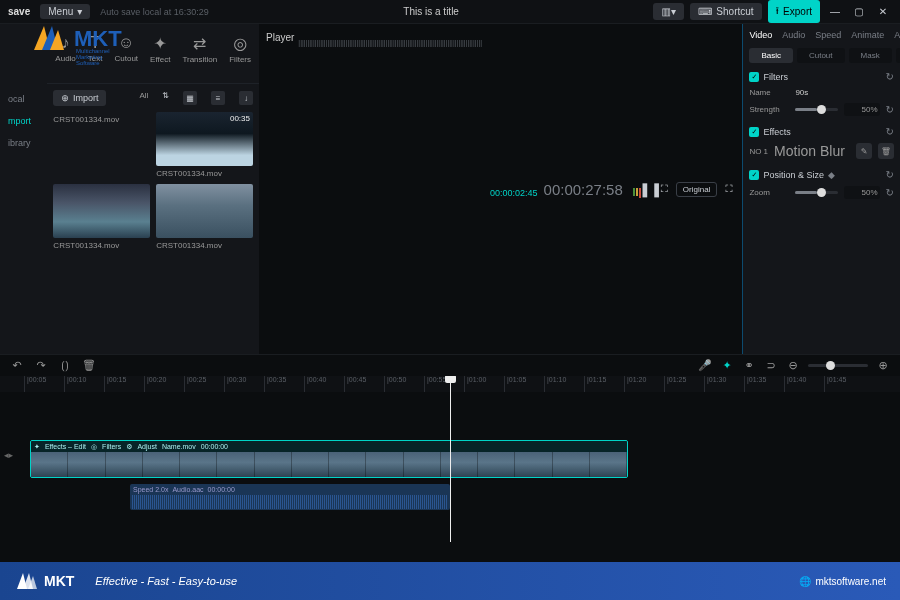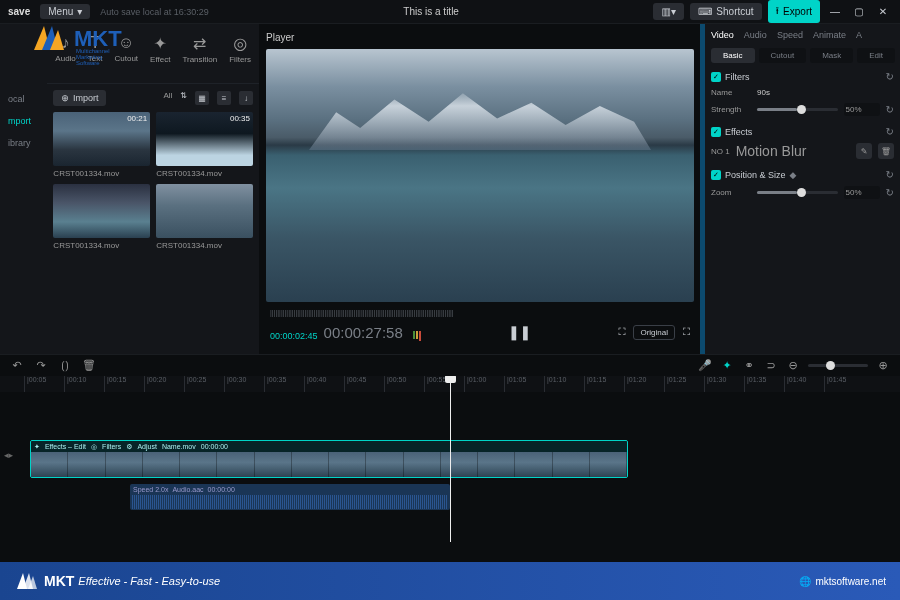--- a/index.html
+++ b/index.html
@@ -22,63 +22,63 @@
 .left-content{flex:1;display:flex;flex-direction:column}
 .media-tabs{height:60px;display:flex;gap:4px;padding:4px;border-bottom:1px solid #1e2228}
 .media-tab{padding:6px 4px;text-align:center;cursor:pointer;font-size:8px;color:#999}
 .media-tab .ico{display:block;font-size:16px;margin-bottom:2px}
 .lib-nav{width:48px;padding:8px 0}
 .lib-item{padding:6px 8px;color:#7a7f87;cursor:pointer;font-size:9px}
 .lib-item.active{color:#00d4c8}
 .media-main{flex:1;padding:6px}
 .media-toolbar{display:flex;justify-content:space-between;align-items:center;margin-bottom:6px}
 .import-btn{background:#2a2d33;padding:3px 8px;border-radius:3px;display:flex;align-items:center;gap:4px;cursor:pointer;font-size:9px}
-.view-icons{display:flex;gap:8px}
+.view-icons{display:flex;gap:14px}
 .vi{width:14px;height:14px;background:#2a2d33;border-radius:2px;cursor:pointer;display:flex;align-items:center;justify-content:center;font-size:8px}
 .media-grid{display:grid;grid-template-columns:1fr 1fr;gap:6px}
 .clip{cursor:pointer}
 .thumb{width:100%;height:54px;background:linear-gradient(180deg,#4a6278 0%,#5b7589 35%,#2a3540 70%,#1a2530 100%);border-radius:2px;position:relative}
 .thumb.ocean{background:linear-gradient(180deg,#1a2430 0%,#0e1820 40%,#bcd4e2 80%)}
 .thumb.lake{background:linear-gradient(180deg,#2a3040 0%,#4a5568 35%,#5a8090 70%,#2a4050 100%)}
 .thumb.lake2{background:linear-gradient(180deg,#8090a0 0%,#5a7080 40%,#3a5060 100%)}
 .dur{position:absolute;top:2px;right:3px;font-size:8px;color:#eee}
 .clip-name{font-size:8px;color:#999;margin-top:3px}
-.player-panel{flex:1;background:#0b0d0f;padding:8px 6px;display:flex;flex-direction:column}
+.player-panel{flex:1;background:#0b0d0f;padding:8px 6px;display:flex;flex-direction:row}
 .player-header{font-size:10px;color:#ccc;margin-bottom:6px}
 .player-view{flex:1;background:linear-gradient(180deg,#b8c5d0 0%,#7a8fa0 15%,#5a7080 28%,#4a5b68 35%,#2a3a46 38%,#3a6070 42%,#4a7585 55%,#3a5565 75%,#2a4050 100%);position:relative;border-radius:2px}
 .peaks{position:absolute;top:15%;left:10%;right:10%;height:25%;background:linear-gradient(180deg,transparent 0%,rgba(240,245,250,0.7) 30%,rgba(100,120,140,0.5) 100%);clip-path:polygon(0 100%,8% 40%,15% 65%,25% 20%,35% 55%,45% 10%,55% 50%,65% 25%,75% 60%,85% 30%,95% 55%,100% 100%)}
 .scrub{margin-top:4px;height:12px;font-size:7px;color:#5a5f66;display:flex;align-items:center;justify-content:space-between;padding:0 4px}
 .player-controls{display:flex;align-items:center;justify-content:space-between;padding:4px}
 .tc{display:flex;gap:6px;align-items:flex-end}
 .tc-cur{color:#00d4c8;font-size:9px}
 .tc-dur{color:#7a7f87;font-size:15px}
 .levels{display:flex;gap:1px;margin-left:4px}
 .lv{width:2px;height:8px;background:#4a8f3a}
 .play-btn{width:20px;height:20px;display:flex;align-items:center;justify-content:center;font-size:14px;cursor:pointer}
 .pc-right{display:flex;gap:8px;align-items:center}
 .pc-btn{padding:2px 6px;border:1px solid #3a3f47;border-radius:3px;font-size:8px;cursor:pointer}
-.right-panel{width:200px;background:#14161a;border-left:5px solid #0c4a6e;padding:6px;overflow:hidden}
+.right-panel{width:200px;background:#14161a;border-left:1px solid #0c4a6e;padding:6px;overflow:hidden}
 .prop-tabs{display:flex;gap:10px;font-size:9px;margin-bottom:8px}
 .prop-tab{color:#7a7f87;cursor:pointer}
 .prop-tab.active{color:#fff}
 .sub-tabs{display:flex;gap:4px;margin-bottom:8px}
 .sub-tab{padding:3px 12px;background:#0f1114;border-radius:3px;font-size:8px;color:#7a7f87;cursor:pointer}
 .sub-tab.active{background:#2a2d33;color:#fff}
 .section{margin-bottom:10px}
 .sec-head{display:flex;align-items:center;justify-content:space-between;margin-bottom:6px}
 .sec-title{display:flex;align-items:center;gap:4px;font-size:9px}
 .chk{width:10px;height:10px;background:#00d4c8;border-radius:2px;display:flex;align-items:center;justify-content:center;font-size:7px;color:#000}
 .reset-ico{color:#7a7f87;cursor:pointer;font-size:10px}
 .row{display:flex;align-items:center;gap:6px;font-size:8px;margin-bottom:6px;color:#999}
 .row label{width:40px}
 .val{color:#ccc}
 .slider{flex:1;height:3px;background:#2a2d33;border-radius:2px;position:relative}
 .slider-fill{height:100%;background:#7a7f87;border-radius:2px}
 .slider-thumb{position:absolute;top:-3px;width:9px;height:9px;background:#ddd;border-radius:50%}
-.pct{width:36px;background:#0f1114;padding:2px;border-radius:3px;text-align:left;font-size:8px}
+.pct{width:36px;background:#0f1114;padding:2px;border-radius:3px;text-align:right;font-size:8px}
 .fx-row{display:flex;align-items:center;gap:6px}
 .fx-name{flex:1;font-size:14px}
 .icon-btn{width:16px;height:16px;background:#2a2d33;border-radius:3px;display:flex;align-items:center;justify-content:center;font-size:8px;cursor:pointer}
 .timeline-toolbar{height:22px;background:#0b0d0f;border-top:1px solid #1a1d21;display:flex;align-items:center;padding:0 10px;gap:10px}
 .tl-tool{width:14px;height:14px;display:flex;align-items:center;justify-content:center;cursor:pointer;color:#999;font-size:11px}
 .tl-right{margin-left:auto;display:flex;gap:8px;align-items:center}
 .zoom-slider{width:60px;height:3px;background:#2a2d33;border-radius:2px;position:relative}
 .ruler{height:16px;background:#0f1114;display:flex;padding-left:24px;overflow:hidden;font-size:7px;color:#5a5f66;align-items:center;position:relative}
 .tick{flex:0 0 40px;border-left:1px solid #2a2d33;padding-left:2px;height:100%}
 .playhead{position:absolute;top:0;bottom:0;width:1px;background:#eee;left:450px;z-index:10}
@@ -88,21 +88,21 @@
 .video-track{top:48px;left:30px;width:598px;background:#1a3540;border:1px solid #00d4c8}
 .clip-frames{display:flex;height:26px;margin-top:11px}
 .frame{flex:1;background:linear-gradient(180deg,#4a6278 0%,#5a7589 40%,#2a4050 100%);border-right:1px solid rgba(0,0,0,0.3)}
 .clip-label{position:absolute;top:0;left:0;right:0;height:11px;background:rgba(0,30,30,0.7);font-size:7px;padding:0 3px;display:flex;align-items:center;gap:5px;color:#aee}
 .audio-track{top:92px;left:130px;width:320px;height:26px;background:#1a3555;border-radius:2px}
 .audio-label{font-size:7px;padding:0 3px;height:10px;display:flex;align-items:center;gap:4px;color:#99c}
 .wave{height:14px;background:repeating-linear-gradient(90deg,#2a5590 0,#2a5590 1px,transparent 1px,transparent 2px);margin:1px 2px}
 .footer{position:absolute;bottom:0;left:0;right:0;height:38px;background:linear-gradient(90deg,#1a4590 0%,#2a5ab8 100%);display:flex;align-items:center;padding:0 14px;color:#fff}
 .footer-logo{display:flex;align-items:center;gap:6px}
 .f-tri{width:24px;height:20px;position:relative}
-.footer-text{font-size:11px;font-weight:500;margin-left:4px;font-style:italic}
+.footer-text{font-size:11px;font-weight:500;margin-left:21px;font-style:italic}
 .footer-url{margin-left:auto;display:flex;align-items:center;gap:4px;font-size:10px}
 svg{display:block}
 </style>
 </head>
 <body>
 
 <div class="topbar">
   <span class="app-name">save</span>
   <div class="menu-btn">
     <span>Menu</span>
@@ -167,23 +167,20 @@
           <div class="view-icons">
             <span style="font-size:8px;color:#999">All</span>
             <span style="font-size:8px">⇅</span>
             <div class="vi">▦</div>
             <div class="vi">≡</div>
             <div class="vi">↓</div>
           </div>
         </div>
         <div class="media-grid">
           <div class="clip">
-              <div class="thumb">
-                <span class="dur">00:21</span>
-              </div>
               <div class="clip-name">CRST001334.mov</div>
             </div>
           <div class="clip">
               <div class="thumb ocean">
                 <span class="dur">00:35</span>
               </div>
               <div class="clip-name">CRST001334.mov</div>
             </div>
           <div class="clip">
               <div class="thumb lake"></div>

